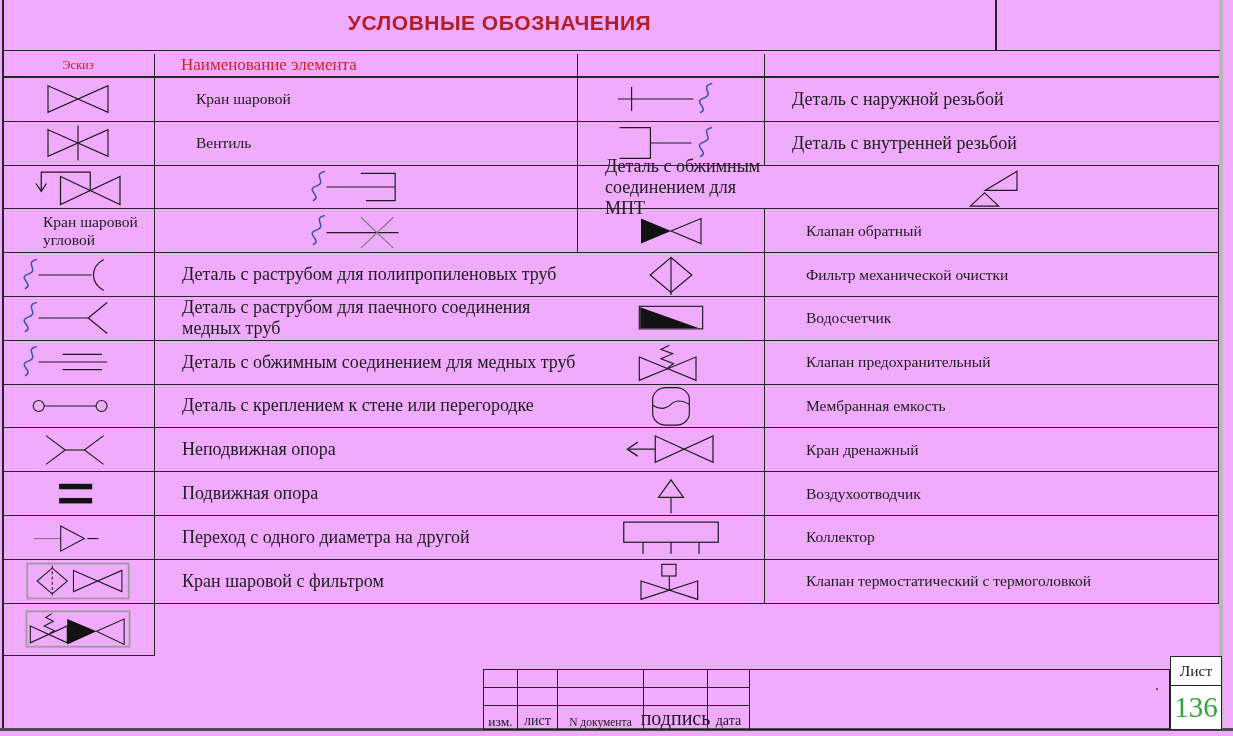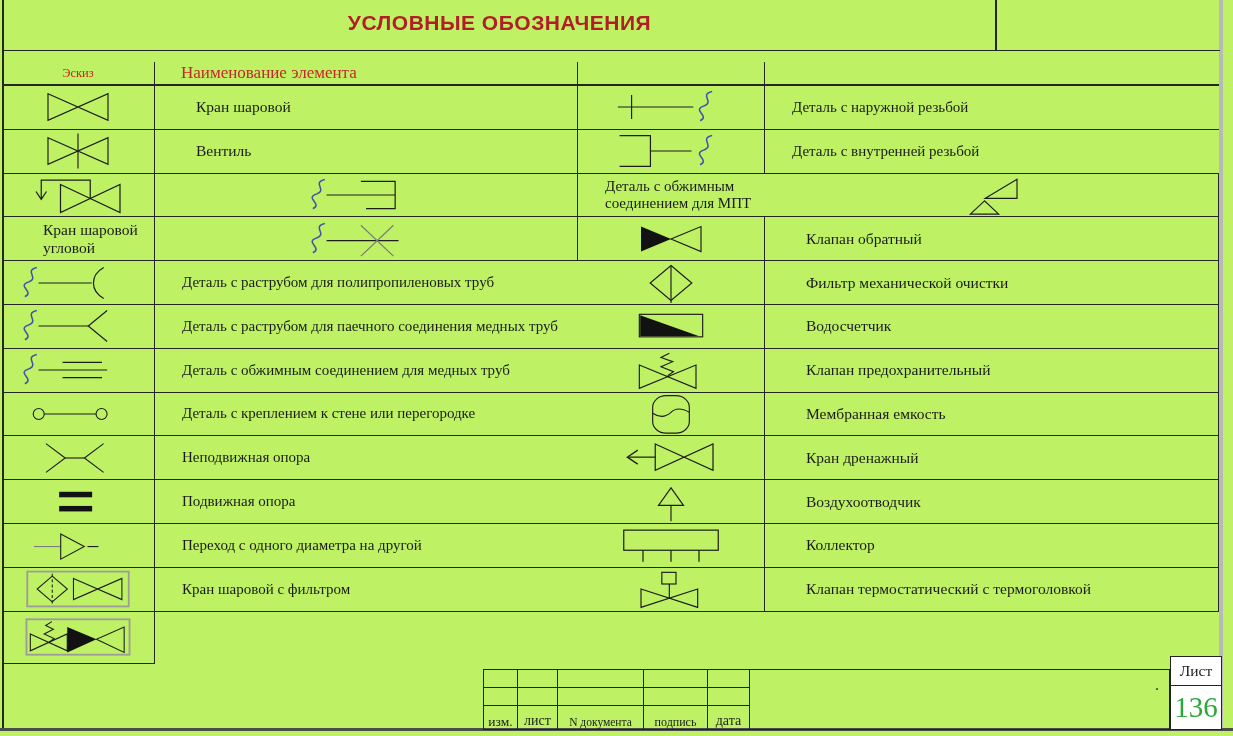--- a/index.html
+++ b/index.html
@@ -1,50 +1,50 @@
 <!DOCTYPE html>
 <html><head>
 <meta charset="utf-8">
 <style>
   html,body{margin:0;padding:0;background:#fff;}
   .page{
-    position:relative; width:1233px; height:736px; background:#bef264;
+    position:relative; width:1233px; height:736px; background:#f0abfc;
     font-family:"Liberation Serif","DejaVu Serif",serif; color:#1b1b1b;
     overflow:hidden;
     --line:#262626; --accent-blue:#4053ae; --green:#2ca83a; --red-title:#b01e28; --red-hdr:#c5262c;
   }
   
   .v-edge-left{position:absolute;left:2px;top:0;width:1.6px;height:731px;background:var(--line);}
   .right-gray-bar{position:absolute;left:1219px;top:0;width:4px;height:731px;background:#b9b9b9;}
   .h-bottom{position:absolute;left:0;top:728px;width:1233px;height:2.6px;background:#4c4c4c;}
   
   .title-band{position:absolute;left:2px;top:0;width:1218px;height:50px;border-bottom:1.6px solid var(--line);}
   .title-divider{position:absolute;left:995px;top:0;width:1.6px;height:50px;background:var(--line);}
   .page-title{
     position:absolute;left:0;top:11px;width:995px;text-align:center;
     font-family:"Liberation Sans","DejaVu Sans",sans-serif;font-weight:bold;
     font-size:21px;letter-spacing:.5px;color:var(--red-title);
   }
   
   #legend-grid{
-    position:absolute;left:2px;top:62px;width:1217px;
+    position:absolute;left:2px;top:54px;width:1217px;
     display:grid;
     grid-template-columns:153px 423px 187px 1fr;
     grid-template-rows:24px repeat(12,43.8px) 52.6px;
   }
   #legend-grid > div{
     border-right:1.4px solid var(--line);
     border-bottom:1.4px solid var(--line);
     display:flex;align-items:center;min-width:0;
   }
   #legend-grid > div.last{border-right:none;}
   #legend-grid > div.hdr{border-bottom:2.1px solid var(--line);}
   .c-sym{justify-content:center;}
   .c-name{padding-left:41px;font-size:15.5px;}
-  .c-name-r{padding-left:27px;font-size:15px;}
+  .c-name-r{padding-left:27px;font-size:18px;}
   .hdr-sketch{justify-content:center;font-size:12.5px;color:var(--red-hdr);}
   .hdr-name{padding-left:26px;font-size:17px;color:var(--red-hdr);}
   
   .sym-svg line,.sym-svg path,.sym-svg rect,.sym-svg circle,.sym-svg polyline{
     stroke:#1d1d1d;stroke-width:1.4;fill:none;stroke-linejoin:miter;stroke-linecap:butt;
   }
   .sym-svg .fill{fill:#121212;stroke:none;}
   .sym-svg .sq{stroke:var(--accent-blue);stroke-width:1.8;}
   .sym-svg .gray{stroke:#7c7c7c;}
   .sym-svg .box{stroke:#9c9c9c;stroke-width:2.4;}
@@ -292,21 +292,21 @@
       <div class="cell" style="grid-area: 2 / 1;"></div>
       <div class="cell lastrow" style="grid-area: 3 / 1; font-size: 13.5px;">изм.</div>
       <div class="cell" style="grid-area: 1 / 2;"></div>
       <div class="cell" style="grid-area: 2 / 2;"></div>
       <div class="cell lastrow" style="grid-area: 3 / 2; font-size: 14px;">лист</div>
       <div class="cell" style="grid-area: 1 / 3;"></div>
       <div class="cell" style="grid-area: 2 / 3;"></div>
       <div class="cell lastrow" style="grid-area: 3 / 3; font-size: 11.5px;">N документа</div>
       <div class="cell" style="grid-area: 1 / 4;"></div>
       <div class="cell" style="grid-area: 2 / 4;"></div>
-      <div class="cell lastrow" style="grid-area: 3 / 4; font-size: 12px;">подпись</div>
+      <div class="cell lastrow" style="grid-area: 3 / 4; font-size: 20px;">подпись</div>
       <div class="cell" style="grid-area: 1 / 5;"></div>
       <div class="cell" style="grid-area: 2 / 5;"></div>
       <div class="cell lastrow" style="grid-area: 3 / 5; font-size: 14px;">дата</div>
       <div class="bigcell">
         <span class="stray-dot">.</span>
       </div>
     </div>
 
   <div class="sheet-box">
     <div class="sheet-word">Лист</div>

